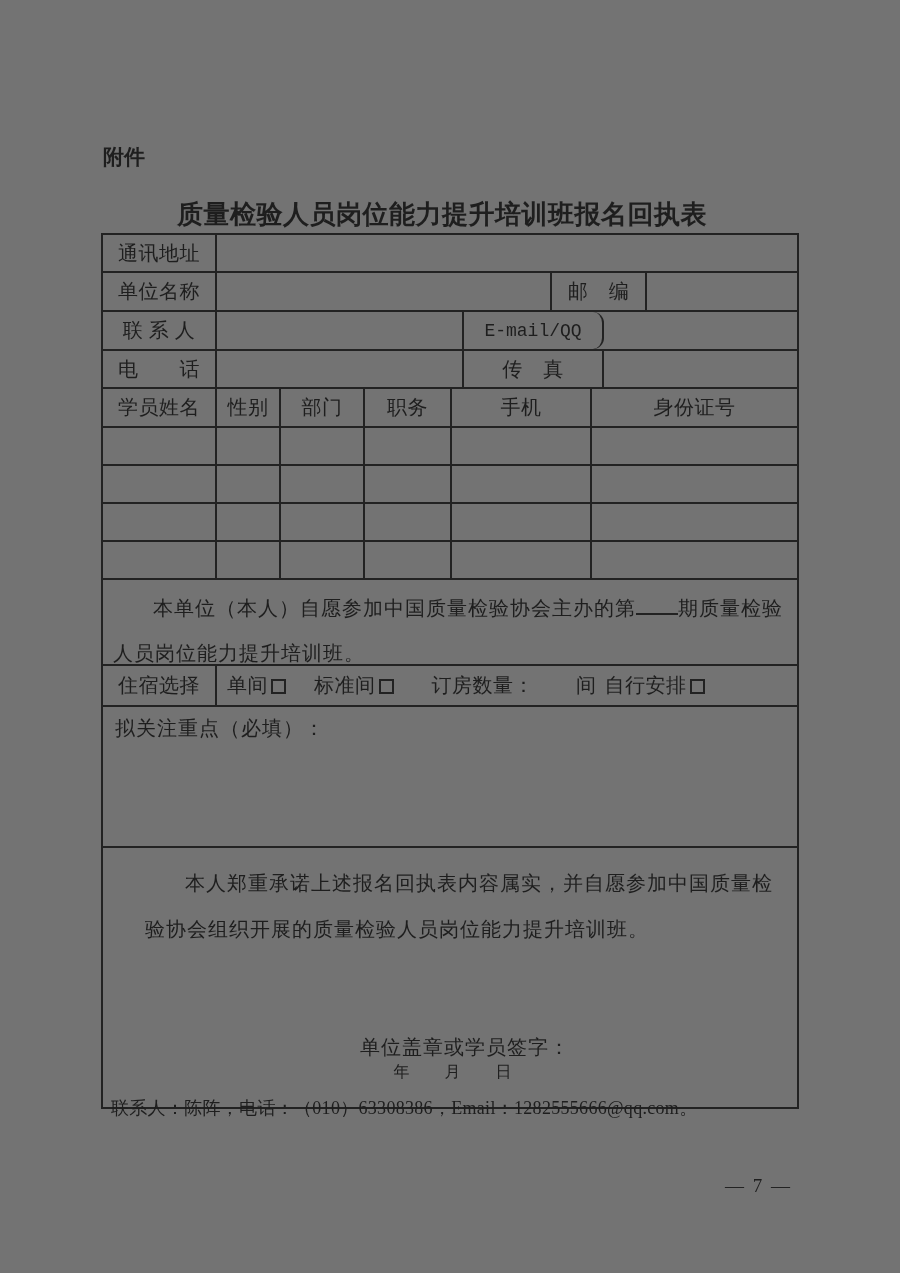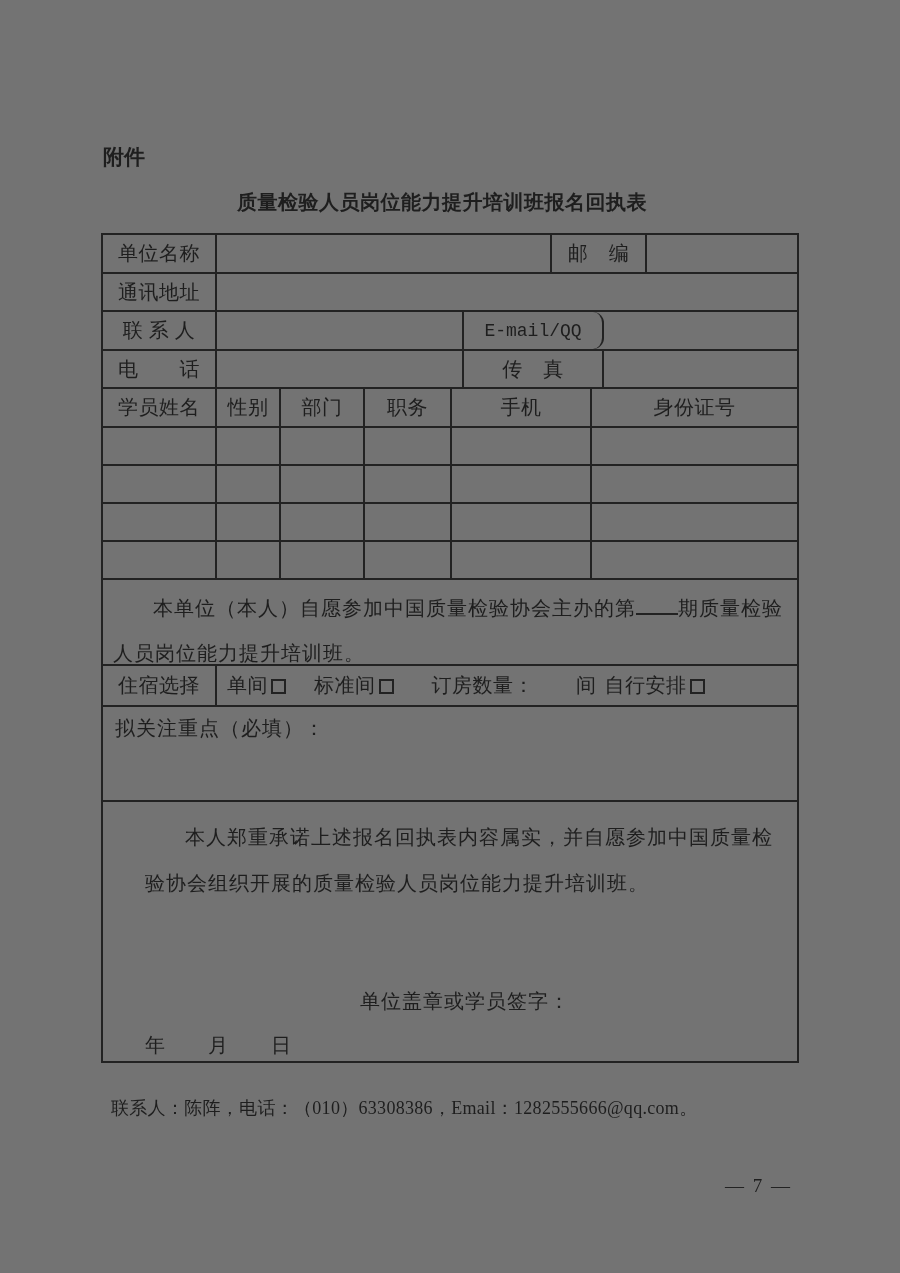--- a/index.html
+++ b/index.html
@@ -6,38 +6,38 @@
   .page{
     position:relative;width:900px;height:1273px;background:#737373;
     color:#1e1e1e;font-family:"Liberation Serif","DejaVu Serif",serif;
     overflow:hidden;
   }
   .attachment{
     position:absolute;left:103px;top:143px;font-size:21px;font-weight:700;
     font-family:"Liberation Sans","DejaVu Sans",sans-serif;
   }
   .title{
-    position:absolute;left:0;right:16px;top:181px;margin:8px;text-align:center;
-    font-size:20px;font-weight:700;letter-spacing:0.5px;
+    position:absolute;left:0;right:16px;top:181px;margin:16px;text-align:center;
+    font-size:26px;font-weight:700;letter-spacing:0.5px;
     font-family:"Liberation Sans","DejaVu Sans",sans-serif;
   }
   .form-table{
     position:absolute;left:101px;top:233px;width:698px;
     border:2px solid #222;box-sizing:border-box;
   }
   .row{display:flex;border-bottom:2px solid #222;box-sizing:border-box;}
   .row.last{border-bottom:none;padding-left:32px;}
   .cell{
     box-sizing:border-box;border-right:2px solid #222;
     display:flex;align-items:center;justify-content:center;
     font-size:20px;letter-spacing:0.5px;overflow:hidden;
   }
   .cell.end{border-right:none;flex:1;}
   .h39{height:39px}.h38{height:38px}.h86{height:86px}.h41{height:41px}
-  .h117{height:95px}.h259{height:259px}
+  .h117{height:141px}.h259{height:259px}
   .w114{width:114px}.w335{width:335px}.w95{width:95px}
   .w247{width:247px}.w140{width:140px}
   .w64{width:64px}.w97{width:84px}.w87{width:87px}
   .mono{font-family:"Liberation Mono","DejaVu Sans Mono",monospace;font-size:18px;letter-spacing:0;border-radius:11px;}
   .block{display:block;align-items:flex-start;justify-content:flex-start;}
   .para{
     padding:6px 12px 16px 10px;line-height:45px;font-size:20px;
     text-align:left;letter-spacing:1px;
   }
   .indent{display:inline-block;width:40px;}
@@ -52,49 +52,49 @@
   }
   .gap28{margin-left:28px}.gap38{margin-left:38px}.gap42{margin-left:42px}.gap26{margin-left:8px}
   .focus-cell{padding:8px 12px;font-size:20px;letter-spacing:1px;}
   .promise-wrap{padding:12px 12px 0 10px;}
   .promise-line{line-height:46px;font-size:20px;letter-spacing:1px;display:block;}
   .sig-line{
     display:block;text-align:center;font-size:20px;letter-spacing:1px;
     margin-top:82px;
   }
   .date-line{
-    display:block;text-align:left;font-size:20px;letter-spacing:1px;
-    padding-right:24px;margin-top:17px;
+    display:block;text-align:center;font-size:16px;letter-spacing:1px;
+    padding-right:24px;margin-top:1px;
   }
   .footer{
     position:absolute;left:103px;top:1096px;font-size:18px;letter-spacing:0.3px;margin-left:8px;
   }
   .pagenum{
     position:absolute;right:108px;top:1175px;font-size:19px;letter-spacing:2px;
   }
 </style>
 </head>
 <body>
 
 <div class="page">
 
   <div class="attachment">附件</div>
   <h1 class="title">质量检验人员岗位能力提升培训班报名回执表</h1>
 
   <div class="form-table">
 
+    <div class="row h38">
+      <div class="cell w114">通讯地址</div>
+      <div class="cell end"></div>
+    </div>
+
     <div class="row h39">
       <div class="cell w114">单位名称</div>
       <div class="cell w335"></div>
       <div class="cell w95">邮　编</div>
-      <div class="cell end"></div>
-    </div>
-
-    <div class="row h38">
-      <div class="cell w114">通讯地址</div>
       <div class="cell end"></div>
     </div>
 
     <div class="row h39">
       <div class="cell w114">联 系 人</div>
       <div class="cell w247"></div>
       <div class="cell w140 mono">E-mail/QQ</div>
       <div class="cell end"></div>
     </div>
 

